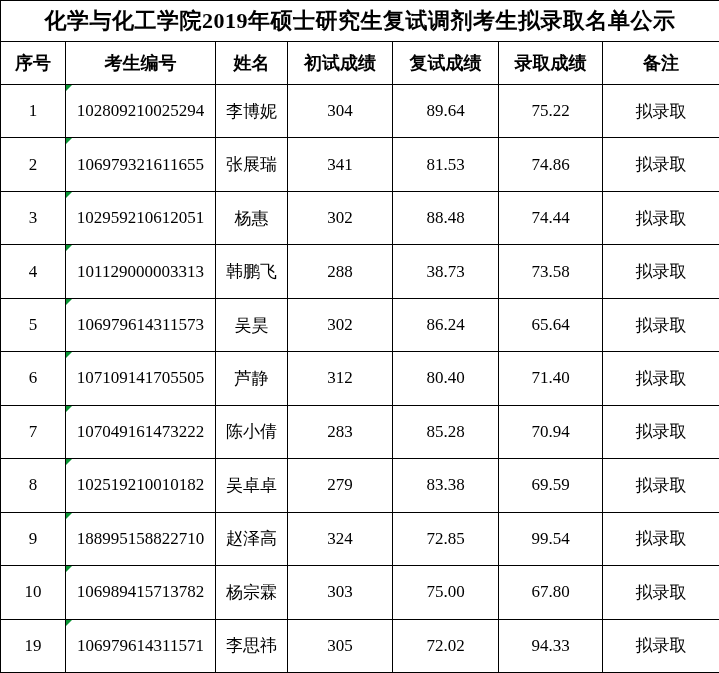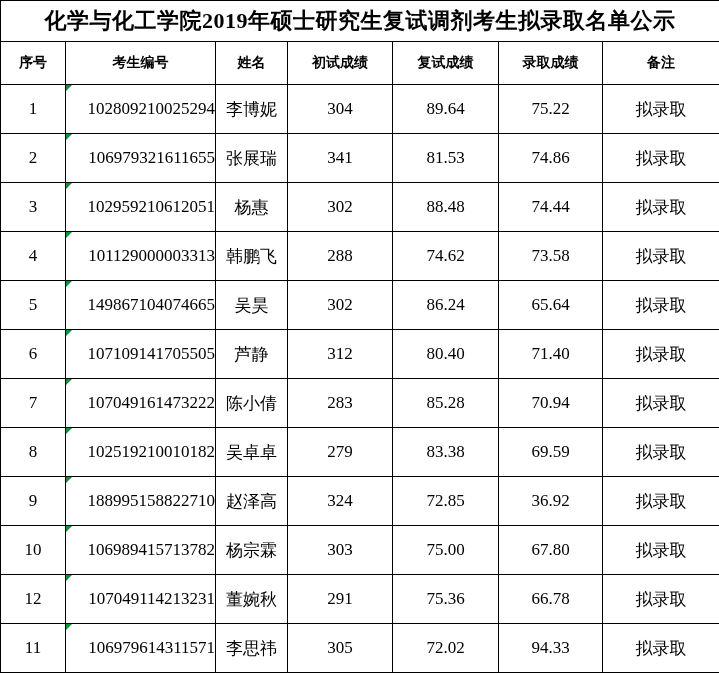--- a/index.html
+++ b/index.html
@@ -28,30 +28,29 @@
     overflow: hidden;
     white-space: nowrap;
   }
   .title-cell {
     font-size: 22px;
     font-weight: bold;
     height: 40px;
     letter-spacing: 0.5px;
   }
   th {
-    font-size: 14px;
+    font-size: 18px;
     font-weight: bold;
     height: 42px;
   }
   td {
     font-size: 17px;
   }
   td.cell-candidate-id {
     position: relative;
-    text-align: right;
   }
   .green-triangle {
     position: absolute;
     top: 0;
     left: 0;
     width: 0;
     height: 0;
     border-top: 6px solid var(--triangle, #089433);
     border-right: 6px solid transparent;
   }
@@ -116,27 +115,27 @@
         <td class="cell-initial-score"><span>302</span></td>
         <td class="cell-retest-score"><span>88.48</span></td>
         <td class="cell-admission-score"><span>74.44</span></td>
         <td class="cell-remark"><span>拟录取</span></td>
       </tr>
       <tr>
         <td class="cell-no"><span>4</span></td>
         <td class="cell-candidate-id"><span class="green-triangle"></span><span>101129000003313</span></td>
         <td class="cell-name"><span>韩鹏飞</span></td>
         <td class="cell-initial-score"><span>288</span></td>
-        <td class="cell-retest-score"><span>74.62</span></td>
+        <td class="cell-retest-score"><span>38.73</span></td>
         <td class="cell-admission-score"><span>73.58</span></td>
         <td class="cell-remark"><span>拟录取</span></td>
       </tr>
       <tr>
         <td class="cell-no"><span>5</span></td>
-        <td class="cell-candidate-id"><span class="green-triangle"></span><span>149867104074665</span></td>
+        <td class="cell-candidate-id"><span class="green-triangle"></span><span>106979614311573</span></td>
         <td class="cell-name"><span>吴昊</span></td>
         <td class="cell-initial-score"><span>302</span></td>
         <td class="cell-retest-score"><span>86.24</span></td>
         <td class="cell-admission-score"><span>65.64</span></td>
         <td class="cell-remark"><span>拟录取</span></td>
       </tr>
       <tr>
         <td class="cell-no"><span>6</span></td>
         <td class="cell-candidate-id"><span class="green-triangle"></span><span>107109141705505</span></td>
         <td class="cell-name"><span>芦静</span></td>
@@ -162,43 +161,34 @@
         <td class="cell-retest-score"><span>83.38</span></td>
         <td class="cell-admission-score"><span>69.59</span></td>
         <td class="cell-remark"><span>拟录取</span></td>
       </tr>
       <tr>
         <td class="cell-no"><span>9</span></td>
         <td class="cell-candidate-id"><span class="green-triangle"></span><span>188995158822710</span></td>
         <td class="cell-name"><span>赵泽高</span></td>
         <td class="cell-initial-score"><span>324</span></td>
         <td class="cell-retest-score"><span>72.85</span></td>
-        <td class="cell-admission-score"><span>36.92</span></td>
+        <td class="cell-admission-score"><span>99.54</span></td>
         <td class="cell-remark"><span>拟录取</span></td>
       </tr>
       <tr>
         <td class="cell-no"><span>10</span></td>
         <td class="cell-candidate-id"><span class="green-triangle"></span><span>106989415713782</span></td>
         <td class="cell-name"><span>杨宗霖</span></td>
         <td class="cell-initial-score"><span>303</span></td>
         <td class="cell-retest-score"><span>75.00</span></td>
         <td class="cell-admission-score"><span>67.80</span></td>
         <td class="cell-remark"><span>拟录取</span></td>
       </tr>
       <tr>
-        <td class="cell-no"><span>12</span></td>
-        <td class="cell-candidate-id"><span class="green-triangle"></span><span>107049114213231</span></td>
-        <td class="cell-name"><span>董婉秋</span></td>
-        <td class="cell-initial-score"><span>291</span></td>
-        <td class="cell-retest-score"><span>75.36</span></td>
-        <td class="cell-admission-score"><span>66.78</span></td>
-        <td class="cell-remark"><span>拟录取</span></td>
-      </tr>
-      <tr>
-        <td class="cell-no"><span>11</span></td>
+        <td class="cell-no"><span>19</span></td>
         <td class="cell-candidate-id"><span class="green-triangle"></span><span>106979614311571</span></td>
         <td class="cell-name"><span>李思祎</span></td>
         <td class="cell-initial-score"><span>305</span></td>
         <td class="cell-retest-score"><span>72.02</span></td>
         <td class="cell-admission-score"><span>94.33</span></td>
         <td class="cell-remark"><span>拟录取</span></td>
       </tr>
     </tbody>
 </table>
 

